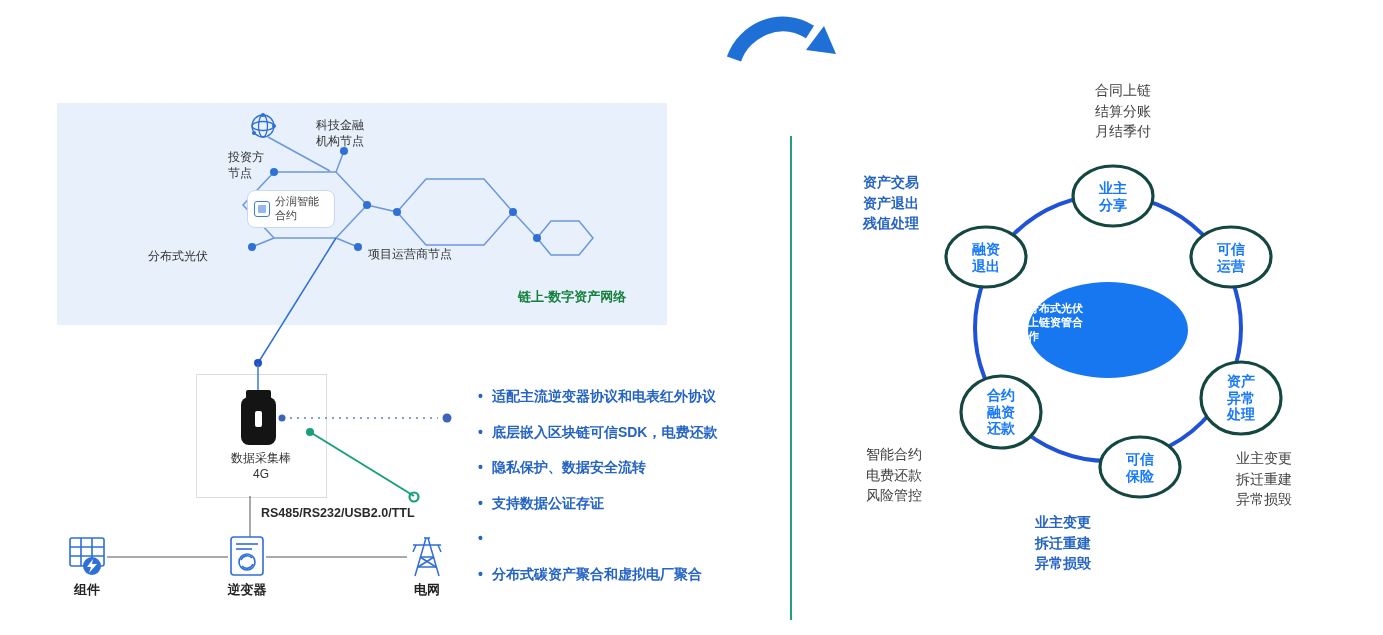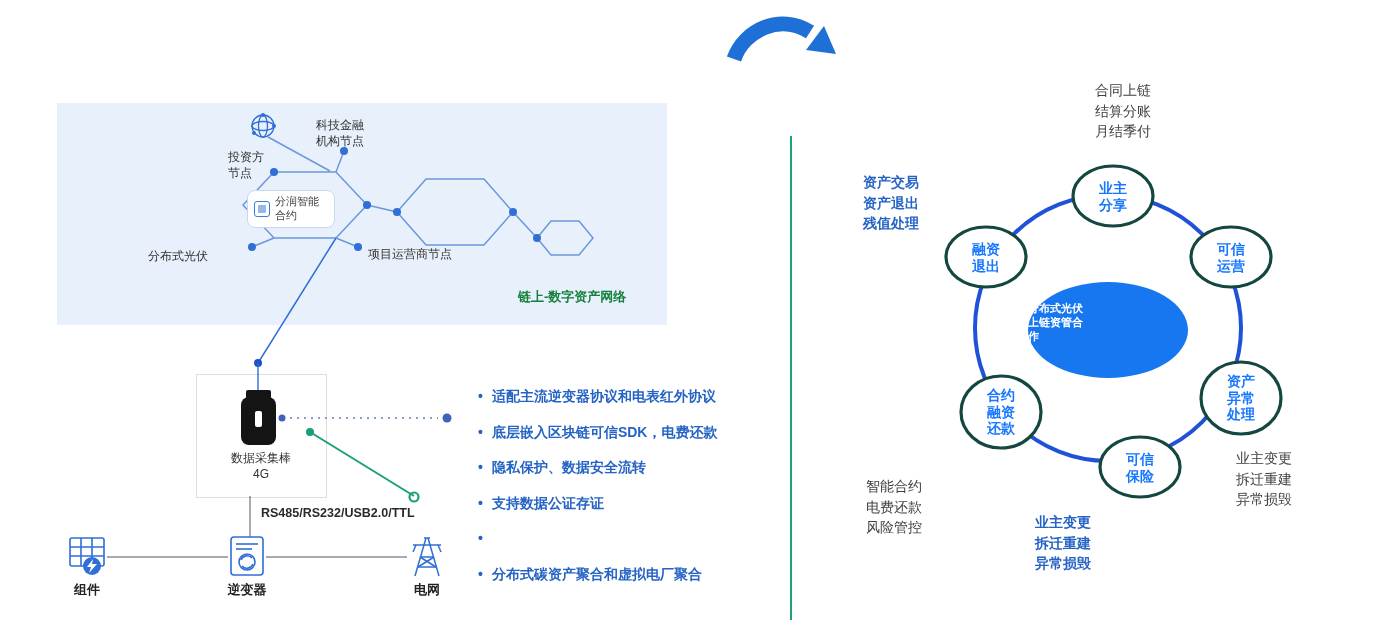--- a/index.html
+++ b/index.html
@@ -215,21 +215,21 @@
   <div class="center-lbl">分布式光伏
 上链资管合
 作</div>
 
   <div class="anno center" style="left:1053px;top:80px;width:140px;">合同上链
 结算分账
 月结季付</div>
   <div class="anno blue" style="left:863px;top:172px;">资产交易
 资产退出
 残值处理</div>
-  <div class="anno" style="left:866px;top:444px;margin-top:32px;">智能合约
+  <div class="anno" style="left:866px;top:444px;">智能合约
 电费还款
 风险管控</div>
   <div class="anno blue" style="left:1035px;top:512px;">业主变更
 拆迁重建
 异常损毁</div>
   <div class="anno" style="left:1236px;top:448px;">业主变更
 拆迁重建
 异常损毁</div>
 
 </div>

